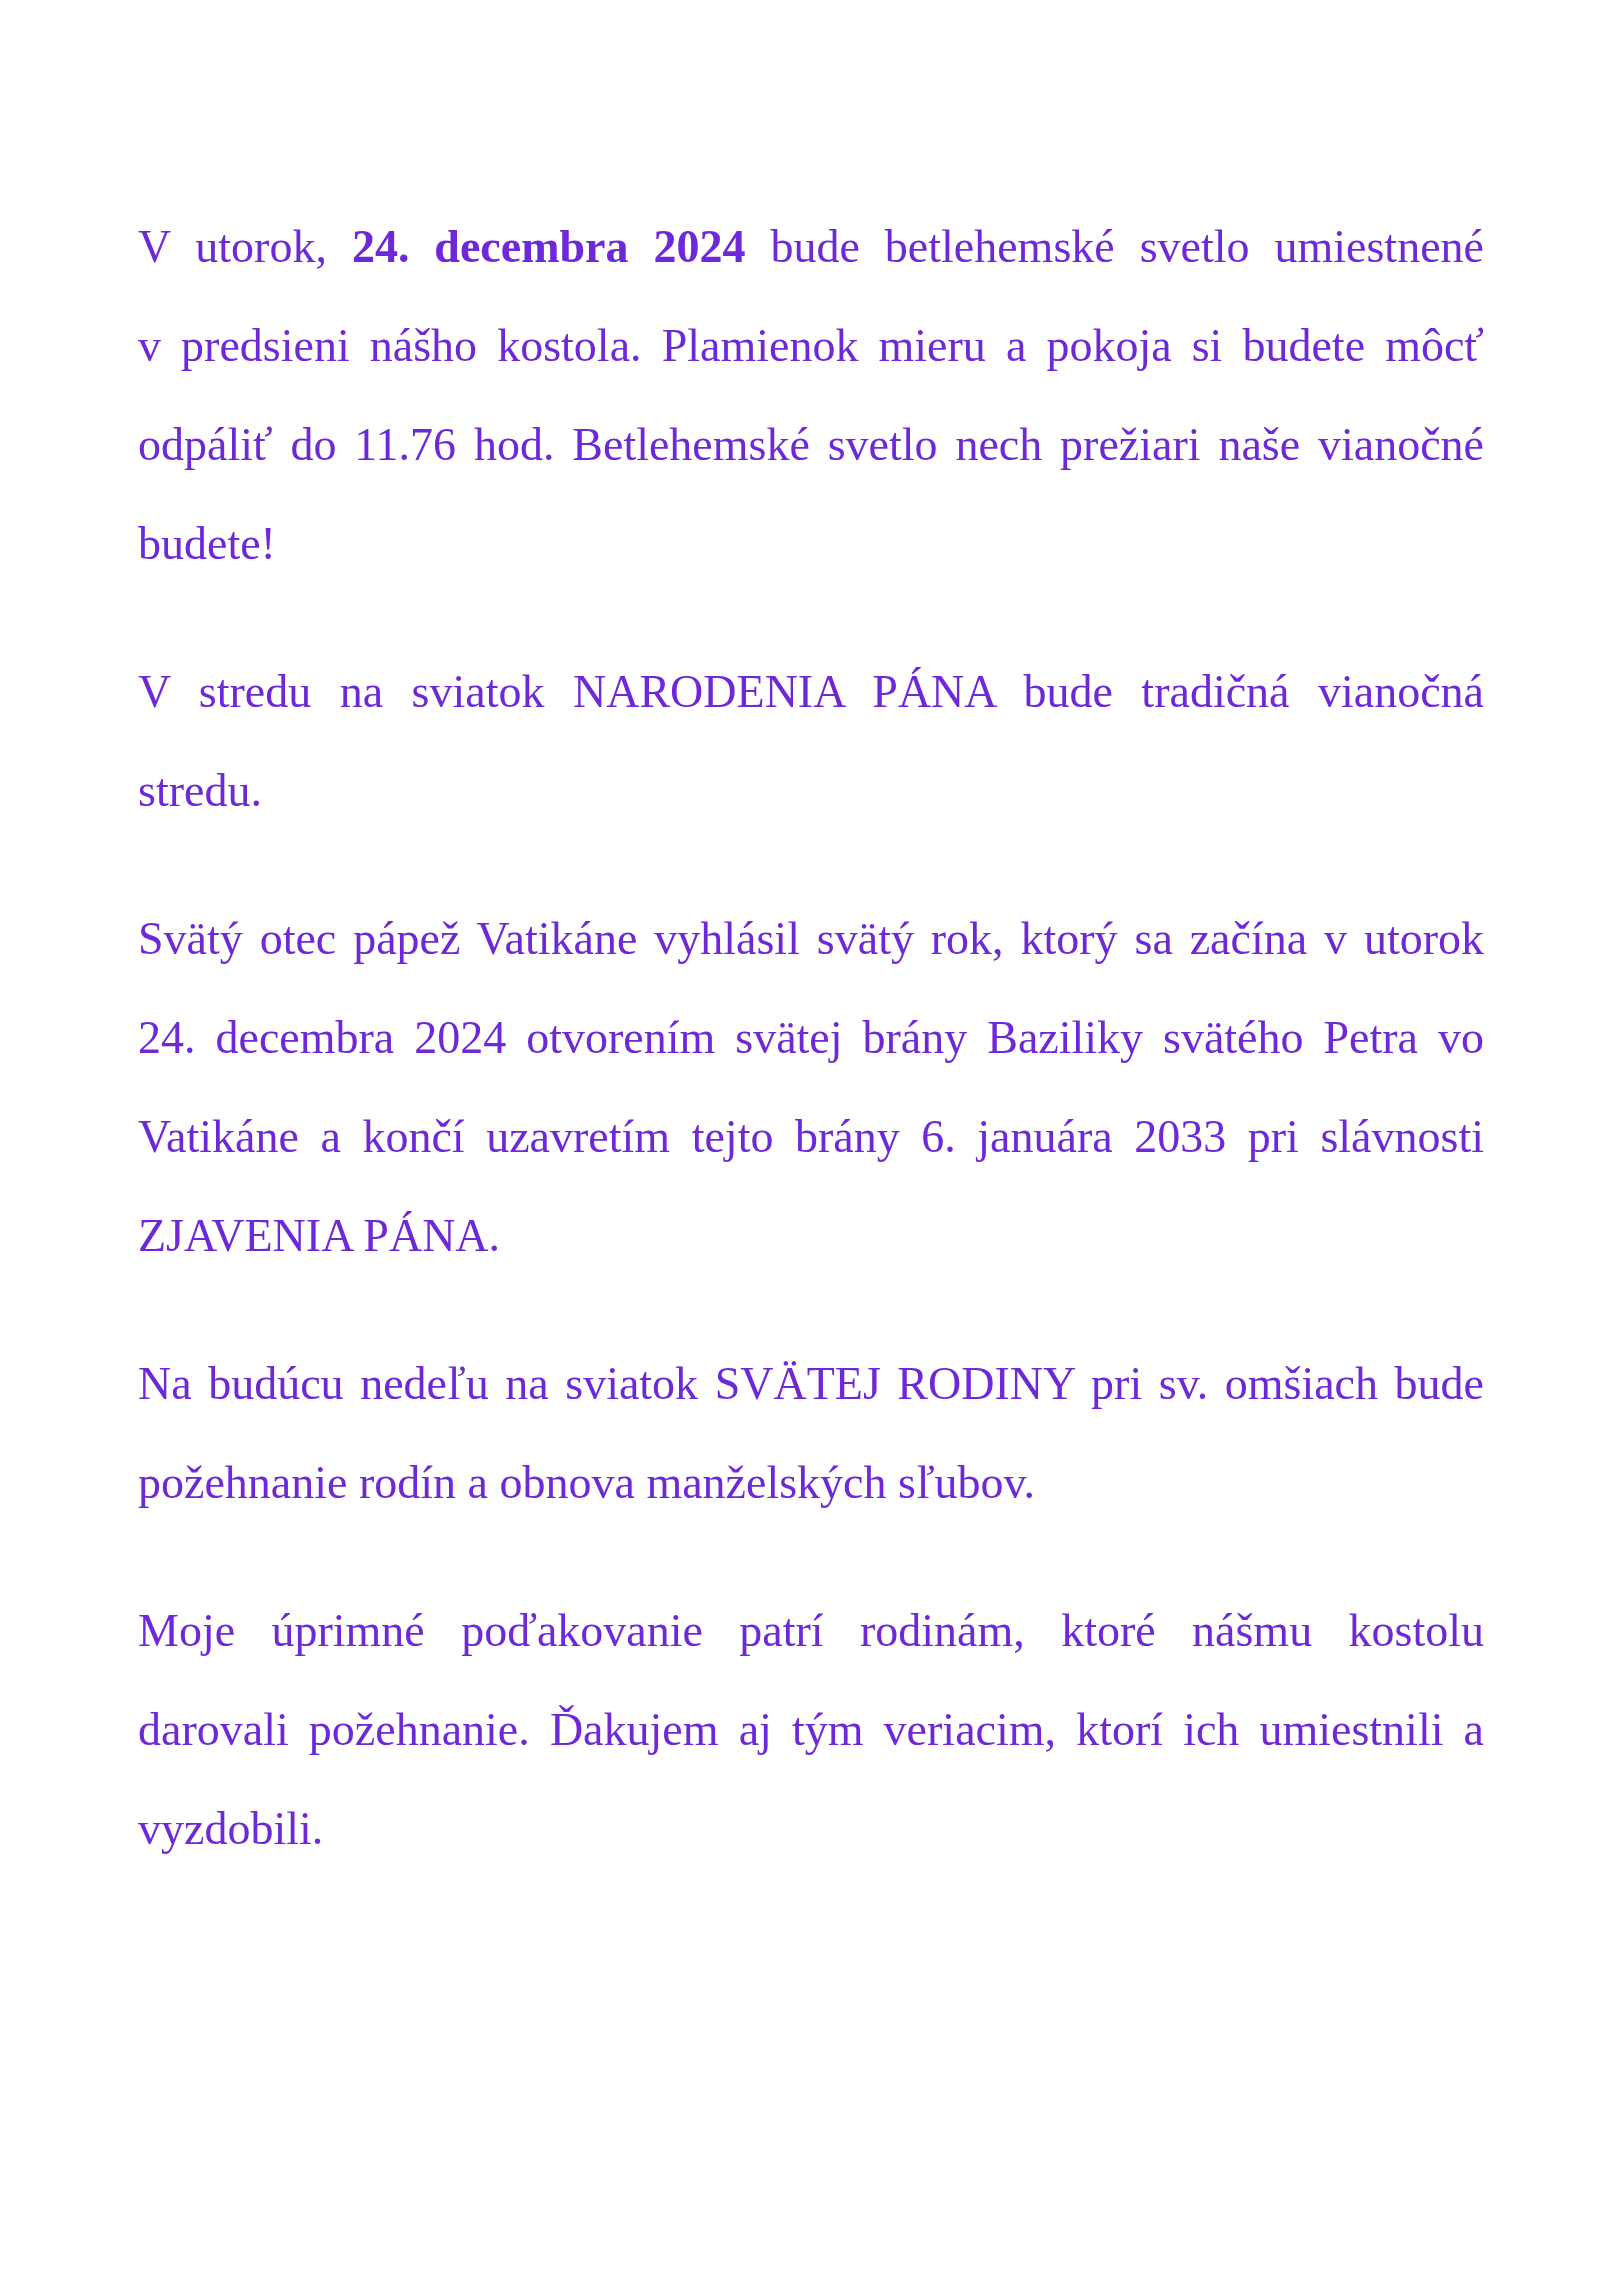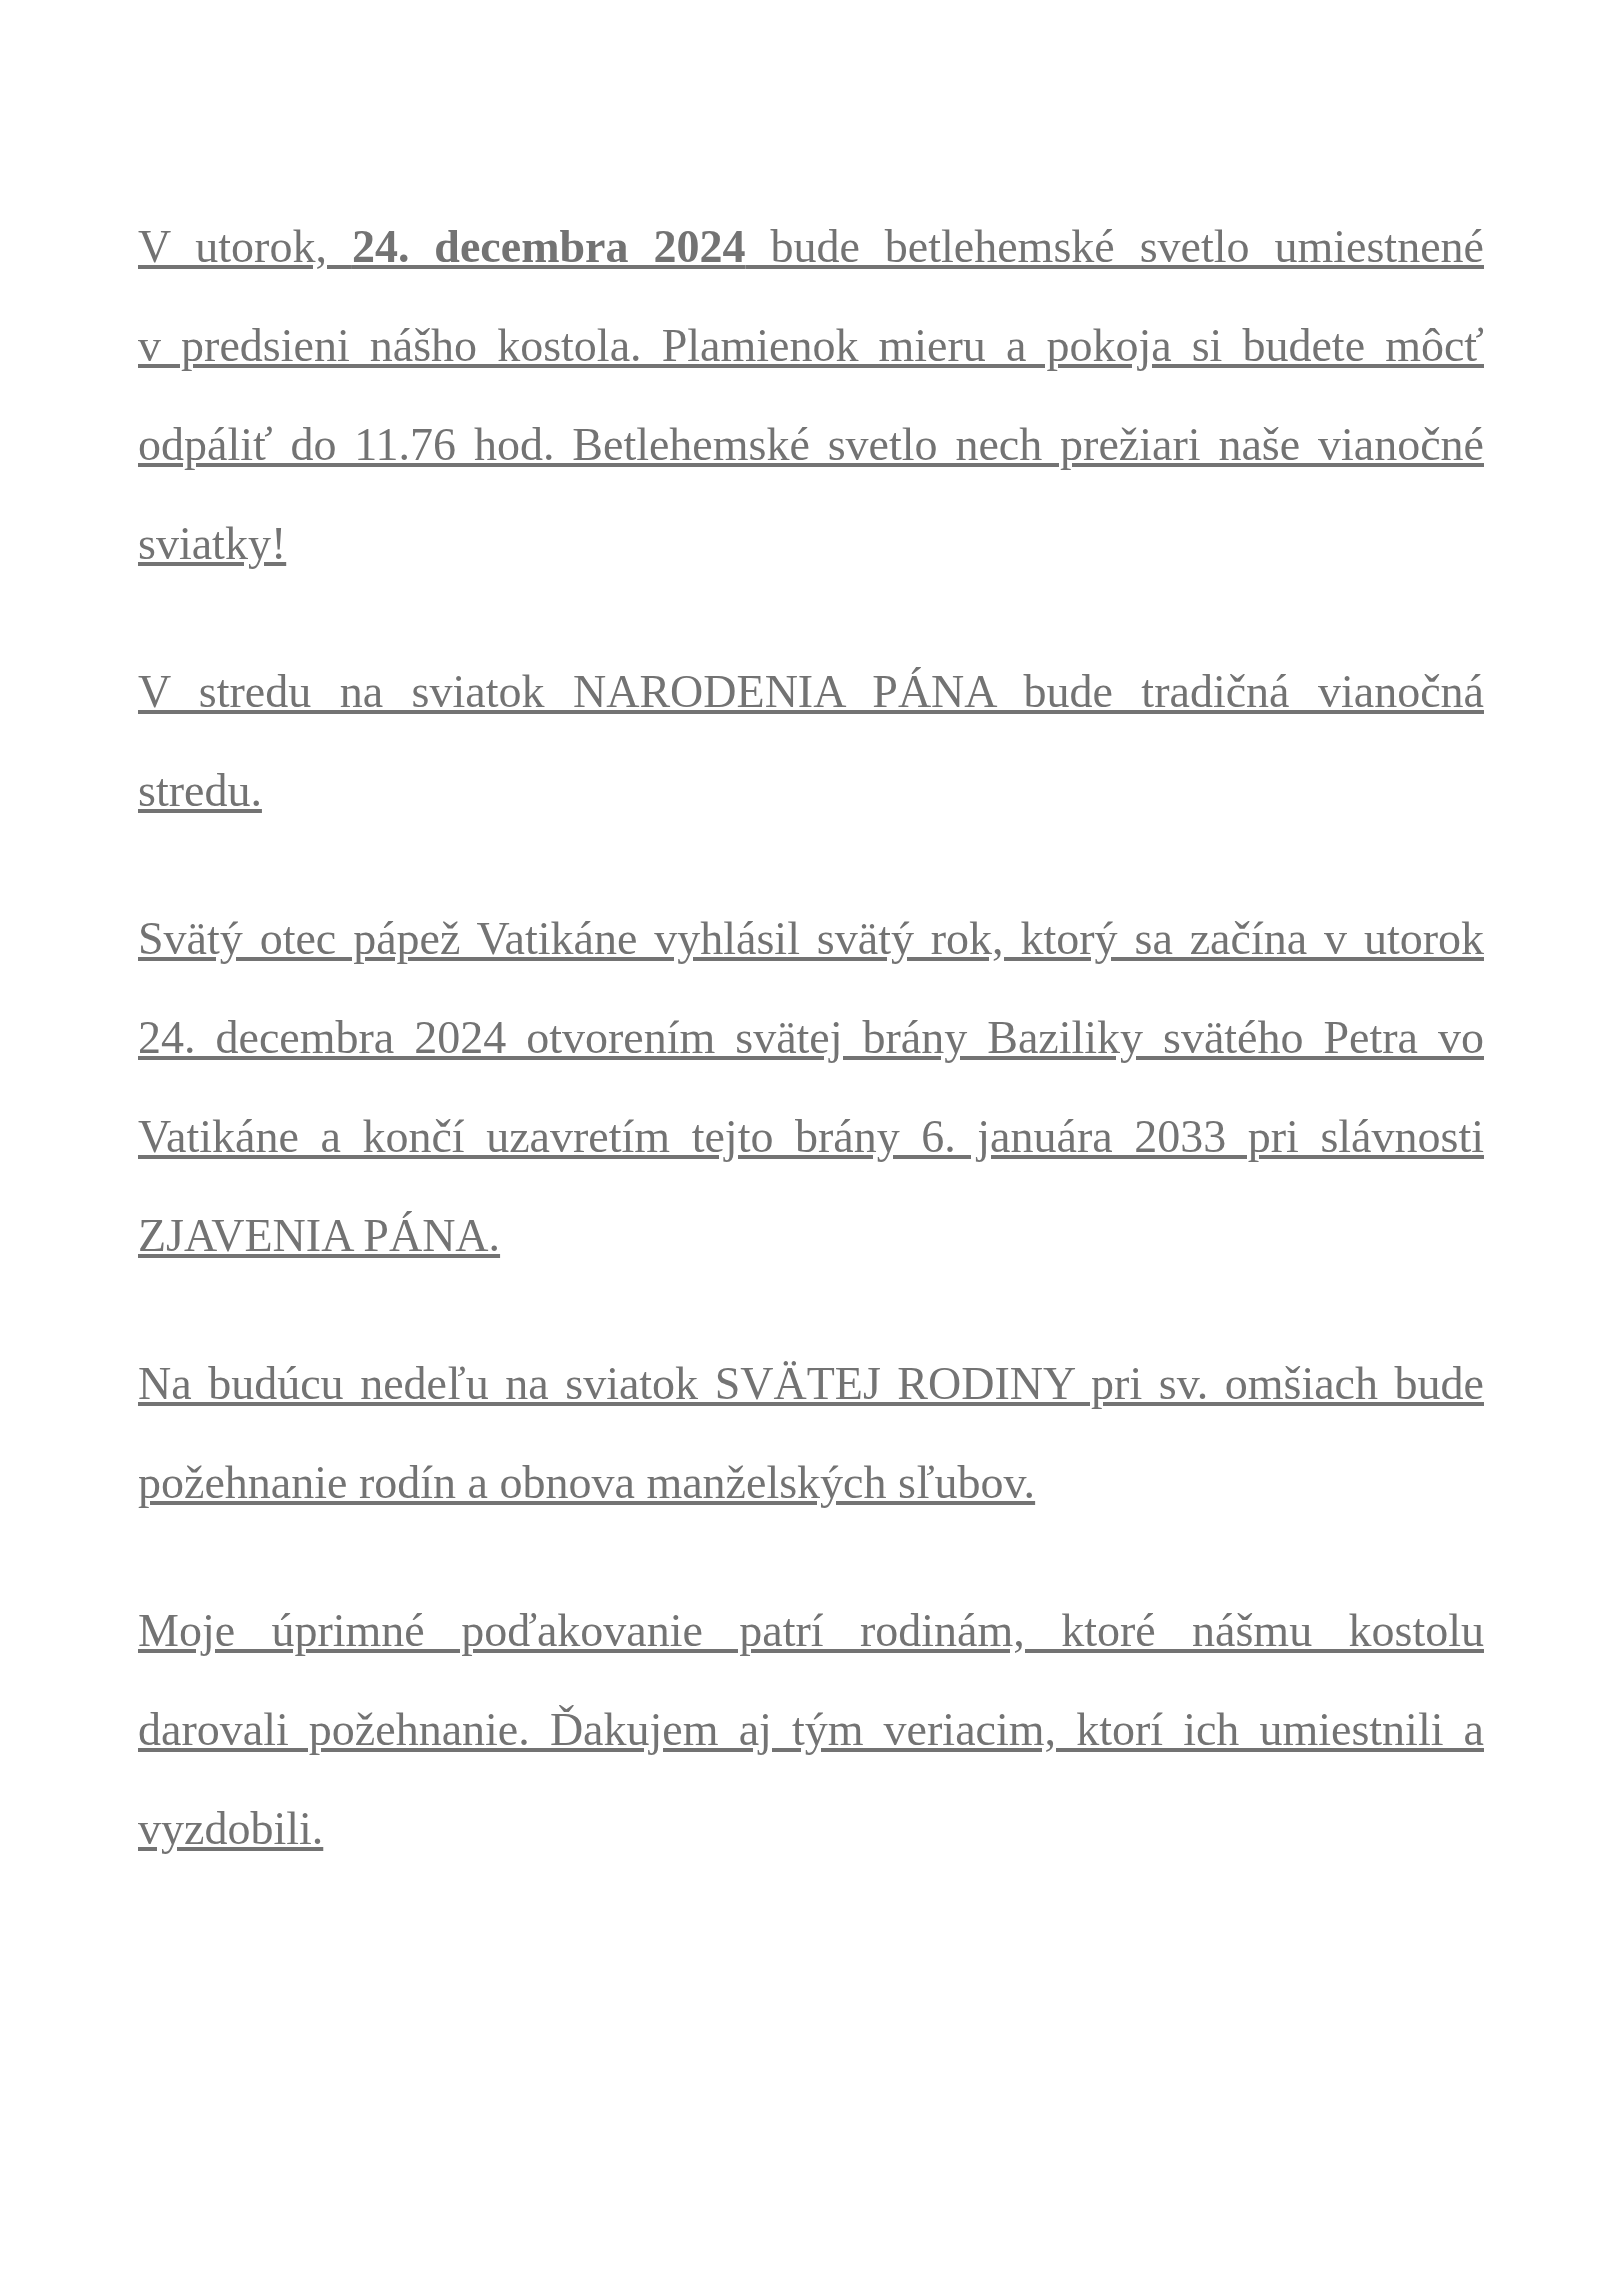--- a/index.html
+++ b/index.html
@@ -18,22 +18,21 @@
   }
   .content {
     position: absolute;
     left: 138px;
     top: 197px;
     width: 1346px;
   }
   .paragraph {
     margin: 0 0 49px 0;
     font-size: 46px;
-    color: #737373;
-    text-decoration: underline;
+    color: #6d28d9;
   }
   .text-line {
     line-height: 99px;
     text-align: justify;
     text-align-last: justify;
   }
   .text-line.last-line {
     text-align-last: left;
   }
   .seg-bold {
@@ -42,21 +41,21 @@
 </style>
 </head>
 <body>
 
 <div class="page">
   <div class="content" id="document-content">
       <div class="paragraph">
         <div class="text-line"><span class="seg-regular">V utorok, </span><span class="seg-bold">24. decembra 2024</span><span class="seg-regular"> bude betlehemské svetlo umiestnené</span></div>
         <div class="text-line"><span class="seg-regular">v predsieni nášho kostola. Plamienok mieru a pokoja si budete môcť</span></div>
         <div class="text-line"><span class="seg-regular">odpáliť do 11.76 hod. Betlehemské svetlo nech prežiari naše vianočné</span></div>
-        <div class="text-line last-line"><span class="seg-regular">sviatky!</span></div>
+        <div class="text-line last-line"><span class="seg-regular">budete!</span></div>
       </div>
       <div class="paragraph">
         <div class="text-line"><span class="seg-regular">V stredu na sviatok NARODENIA PÁNA bude tradičná vianočná</span></div>
         <div class="text-line last-line"><span class="seg-regular">stredu.</span></div>
       </div>
       <div class="paragraph">
         <div class="text-line"><span class="seg-regular">Svätý otec pápež Vatikáne vyhlásil svätý rok, ktorý sa začína v utorok</span></div>
         <div class="text-line"><span class="seg-regular">24. decembra 2024 otvorením svätej brány Baziliky svätého Petra vo</span></div>
         <div class="text-line"><span class="seg-regular">Vatikáne a končí uzavretím tejto brány 6. januára 2033 pri slávnosti</span></div>
         <div class="text-line last-line"><span class="seg-regular">ZJAVENIA PÁNA.</span></div>

